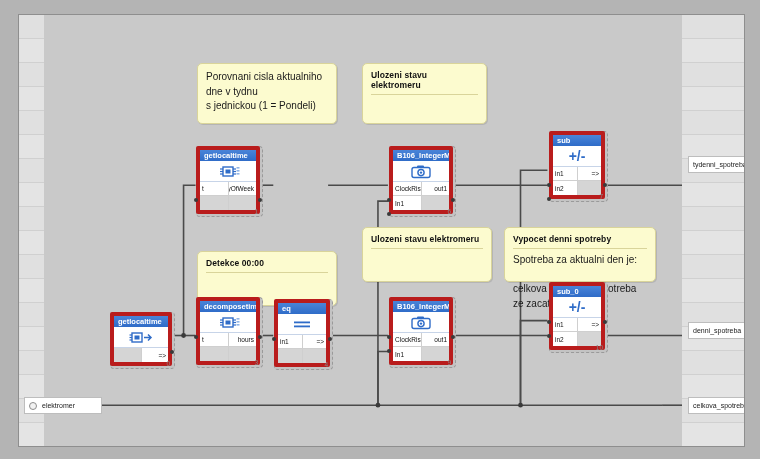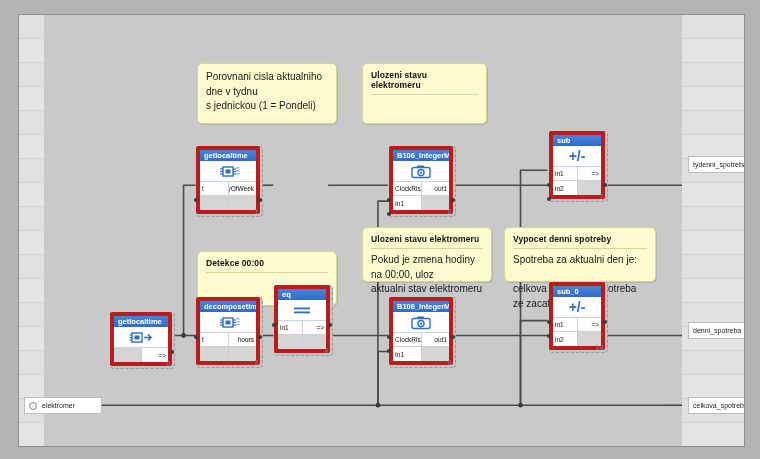--- a/index.html
+++ b/index.html
@@ -245,22 +245,20 @@
         <div class="c-title">Ulozeni stavu elektromeru</div>
       </div>
 
 
       <div class="comment" style="left:153px; top:212px; width:140px; height:55px;margin-top:24px;">
         <div class="c-title">Detekce 00:00</div>
       </div>
 
       <div class="comment" style="left:318px; top:212px; width:130px; height:55px;">
         <div class="c-title">Ulozeni stavu elektromeru</div>
-        <div class="c-body">Pokud je zmena hodiny na 00:00, uloz
-aktualni stav elektromeru</div>
       </div>
 
       <div class="comment" style="left:460px; top:212px; width:152px; height:55px;">
         <div class="c-title">Vypocet denni spotreby</div>
         <div class="c-body">Spotreba za aktualni den je:
 
 celkova spotreba - spotreba ze zacatku dne</div>
       </div>
 
       <div class="fb" style="left:152px; top:131px; width:64px;">
@@ -415,21 +413,21 @@
             <div class="port-row">
               <div class="p-in p-empty"></div>
               <div class="p-out">=&gt;</div>
             </div>
           </div>
         </div>
         <div class="fb-index">0</div>
         <div class="dot" style="left:60px; top:38px;"></div>
       </div>
 
-      <div class="fb" style="left:230px; top:270px; width:56px;">
+      <div class="fb" style="left:230px; top:284px; width:56px;">
         <div class="fb-shadow"></div>
         <div class="fb-body">
           <div class="fb-head">eq</div>
           <div class="fb-icon">
             <svg width="24" height="14" viewBox="0 0 24 14">
               <rect x="4" y="4.5" width="16" height="1.8" fill="#2f6cc8"></rect>
               <rect x="4" y="8.5" width="16" height="1.8" fill="#2f6cc8"></rect>
             </svg>
           </div>
           <div class="fb-ports">

